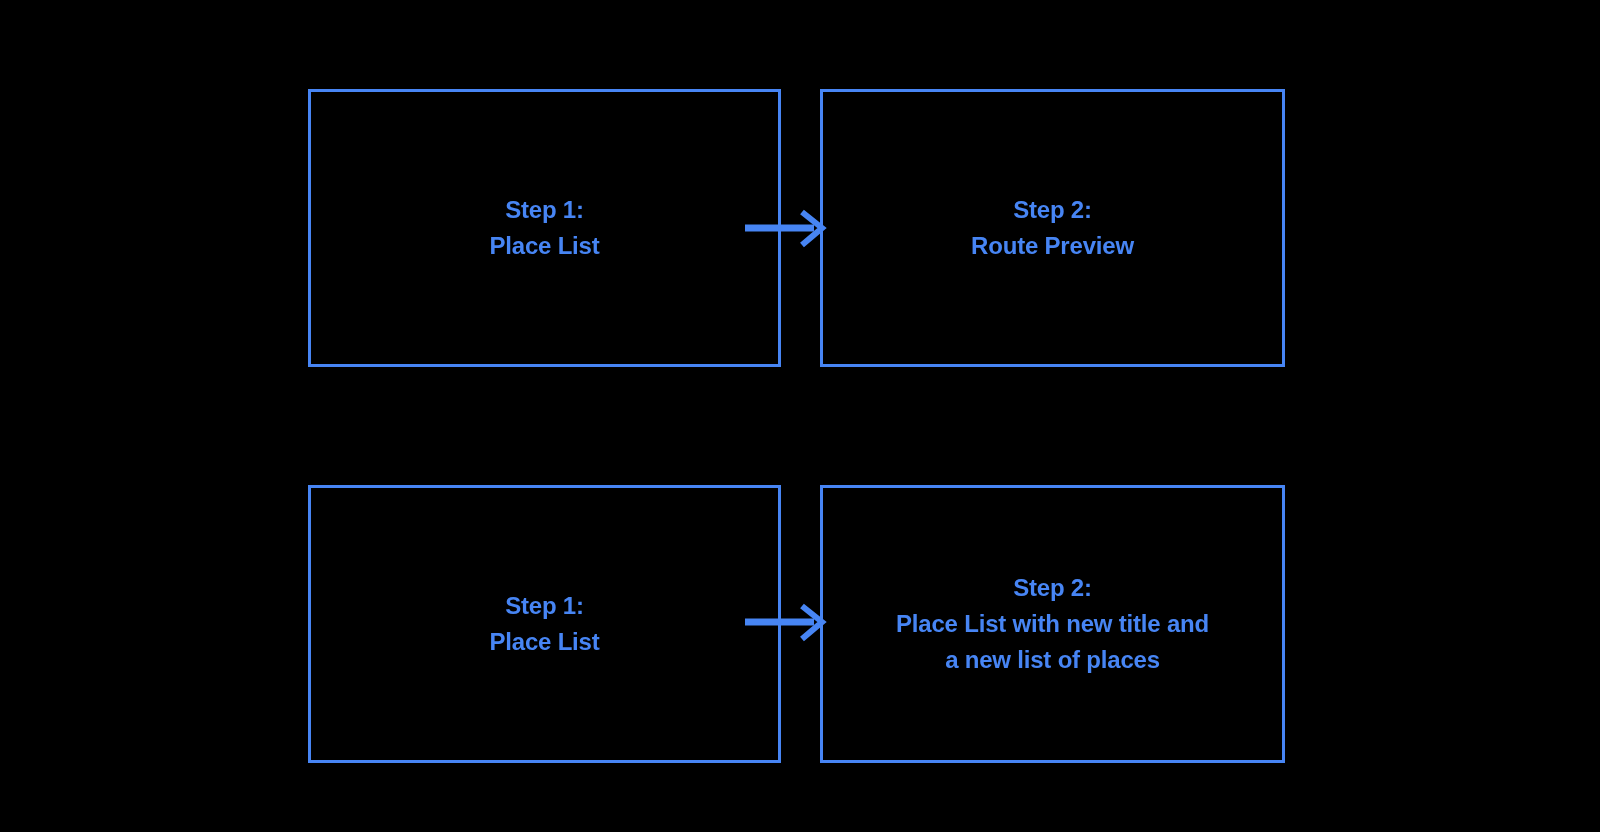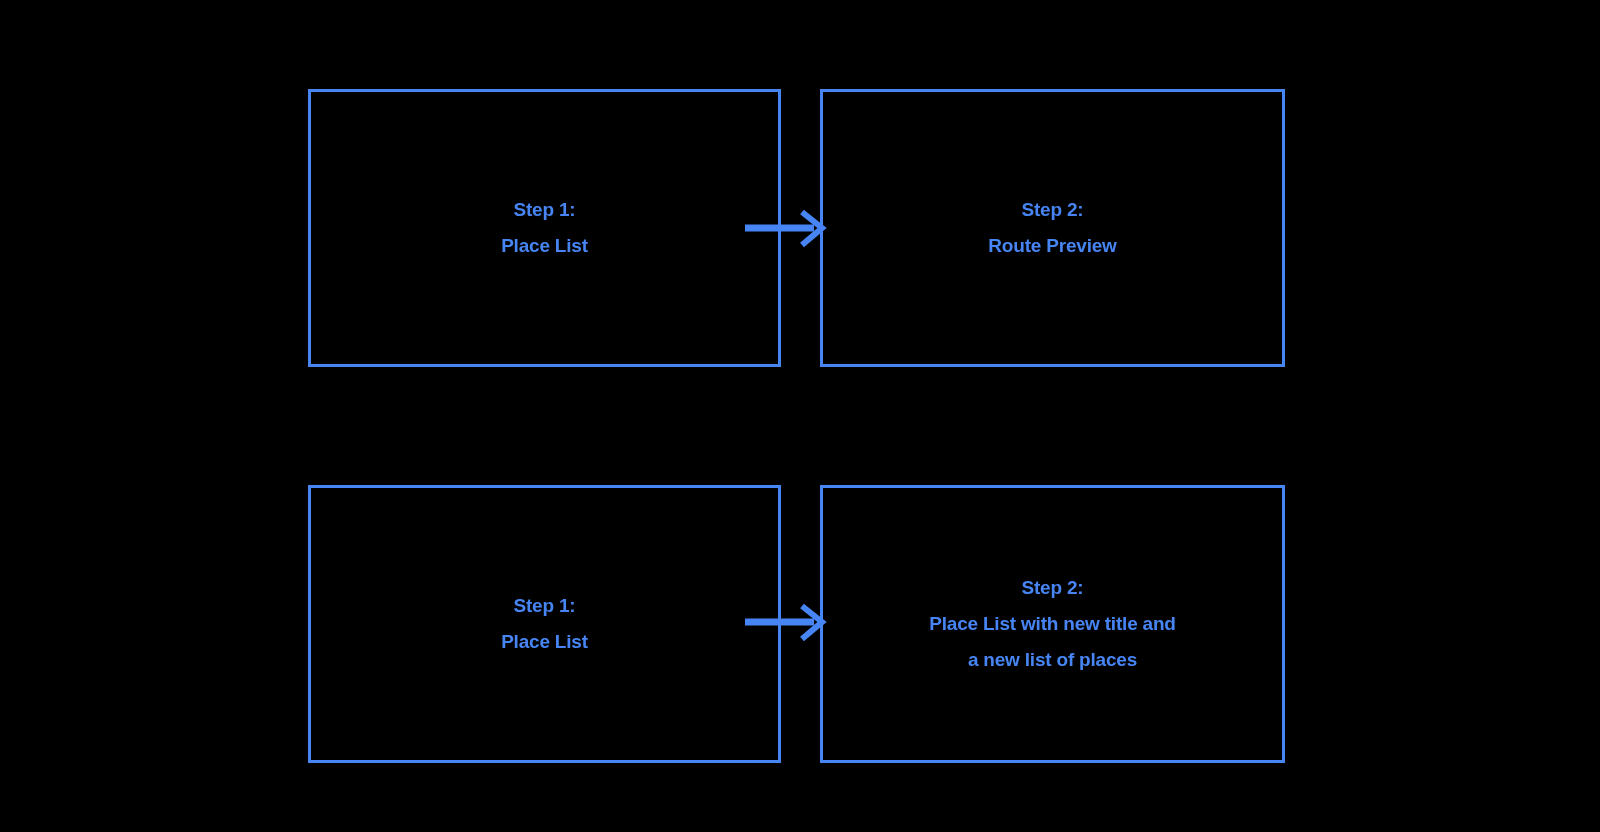--- a/index.html
+++ b/index.html
@@ -28,21 +28,21 @@
     background: transparent;
     display: flex;
     align-items: center;
     justify-content: center;
   }
 
   .flow-box-label {
     color: #4785f4;
     font-family: "Liberation Sans", sans-serif;
     font-weight: bold;
-    font-size: 19px;
+    font-size: 24px;
     line-height: 36px;
     text-align: center;
     white-space: pre-line;
     letter-spacing: -0.2px;
     padding: 0 10px;
   }
 
   
   #box-step1-top    { left: 308px; top: 89px;  width: 473px; height: 278px; }
   #box-step2-top    { left: 820px; top: 89px;  width: 465px; height: 278px; }

